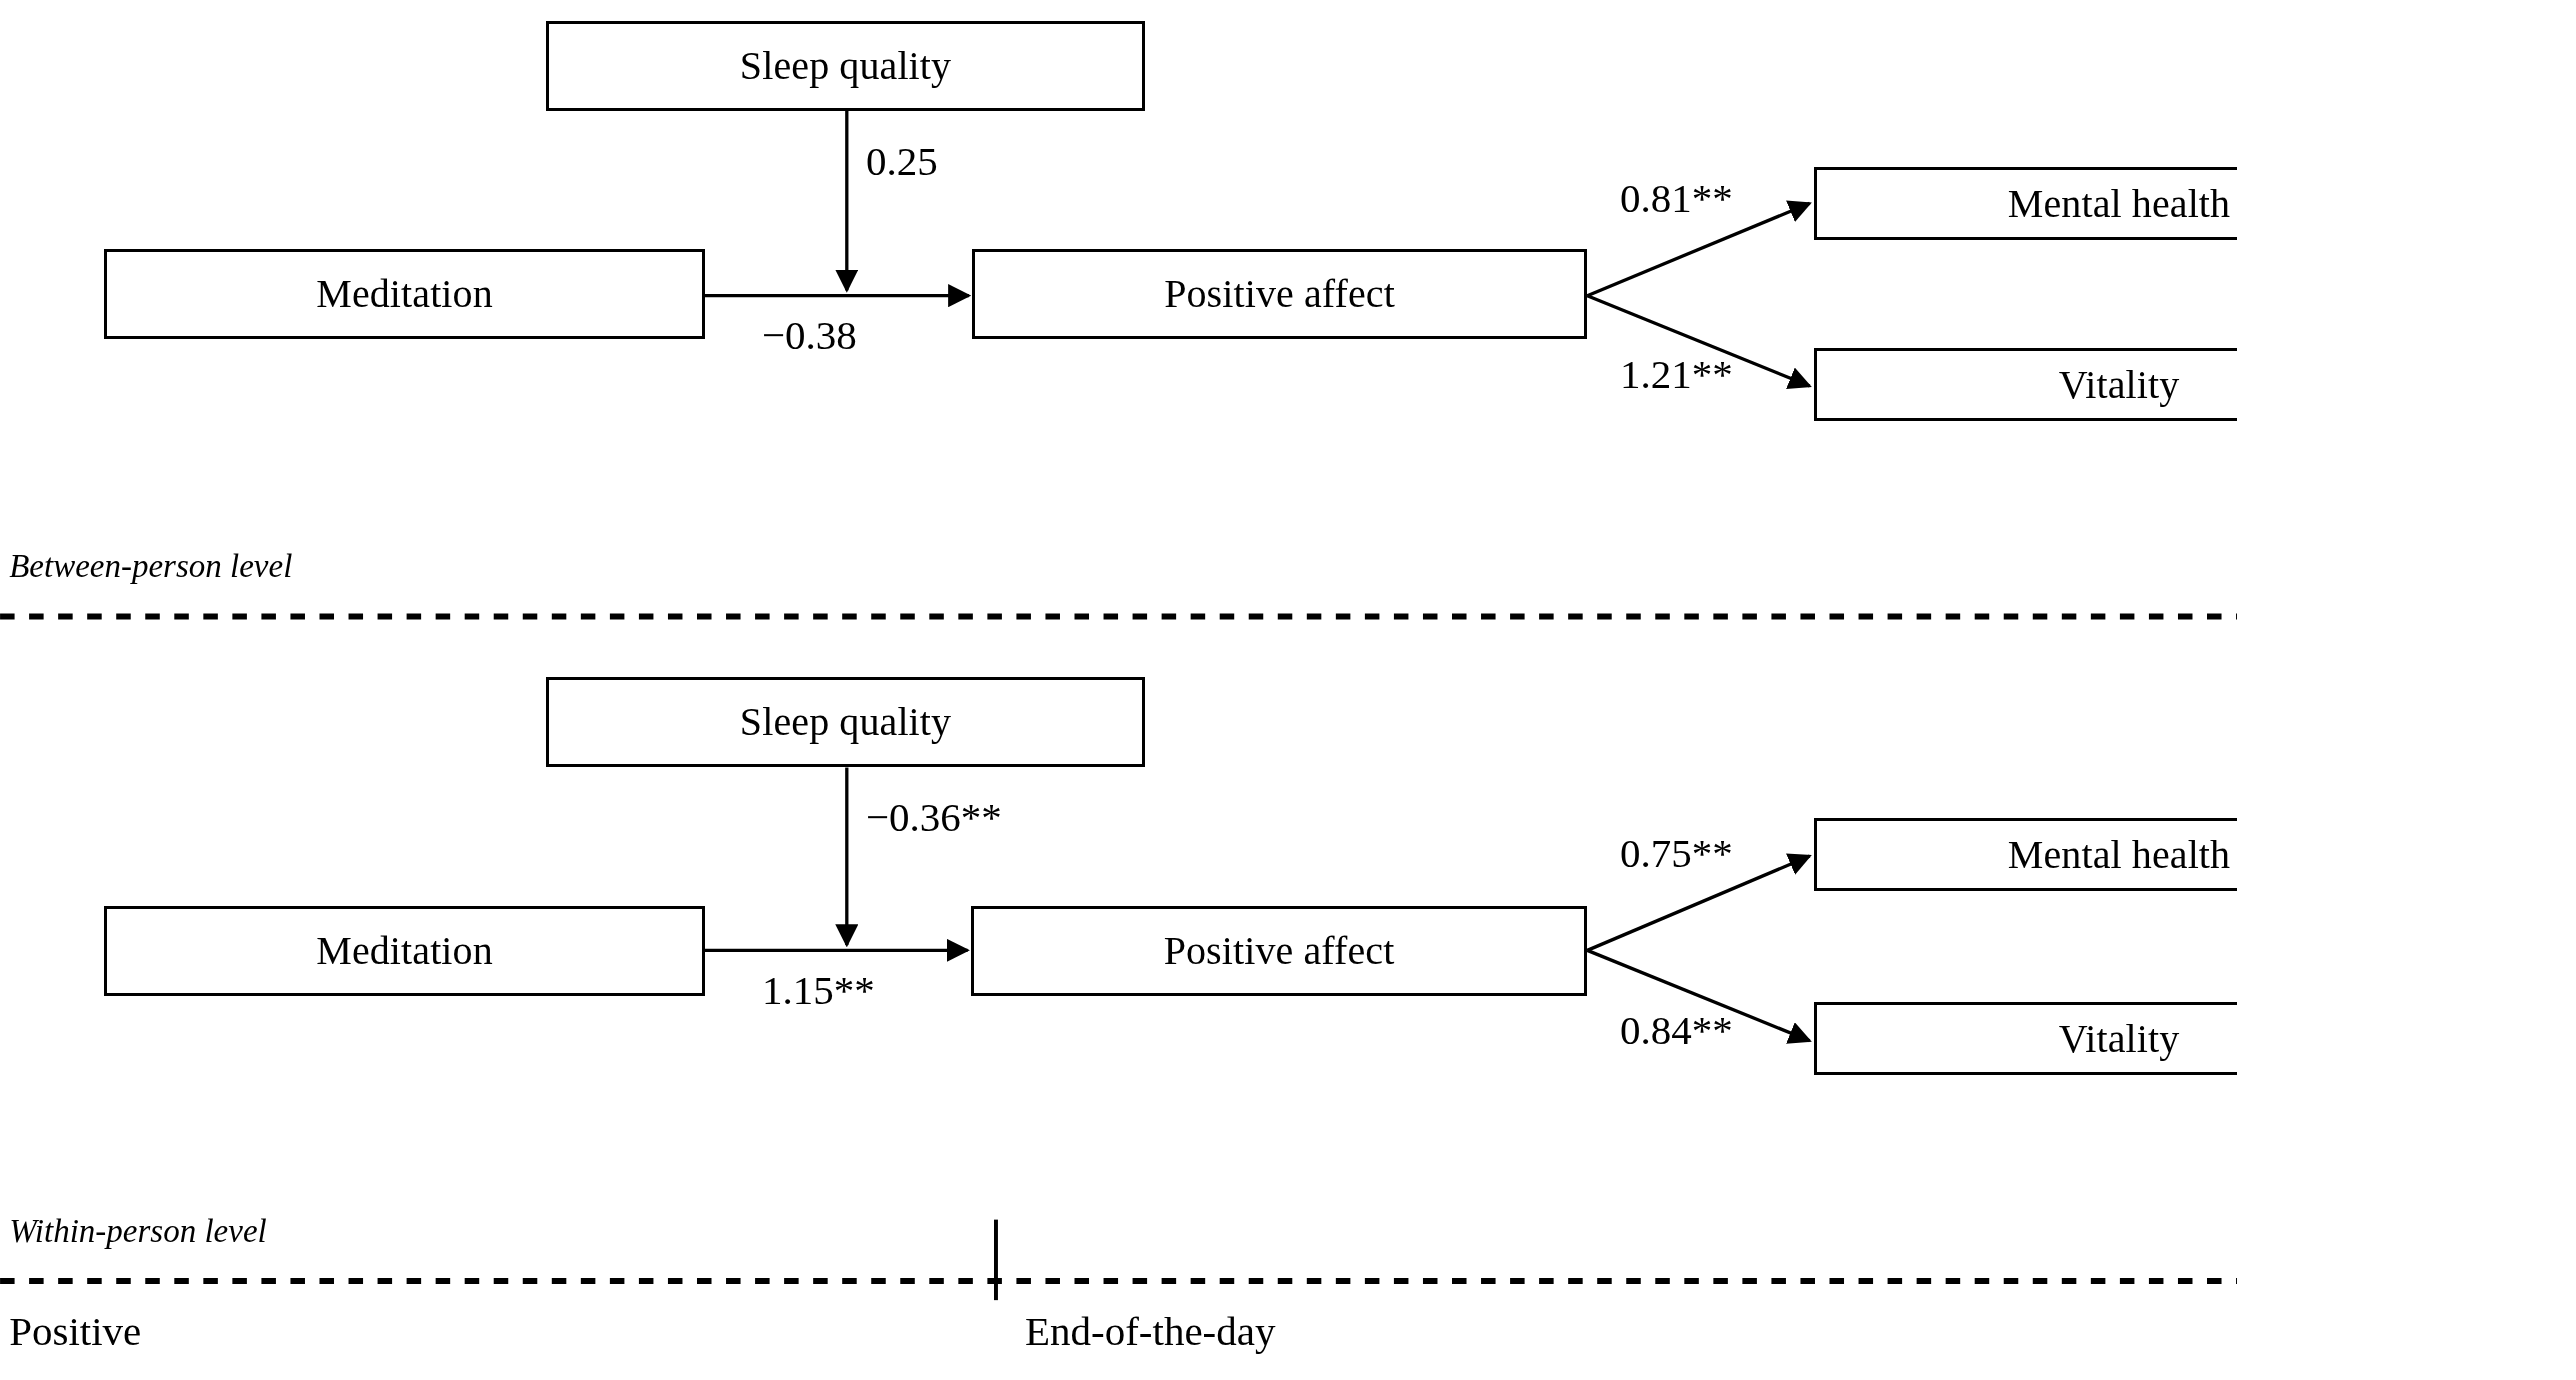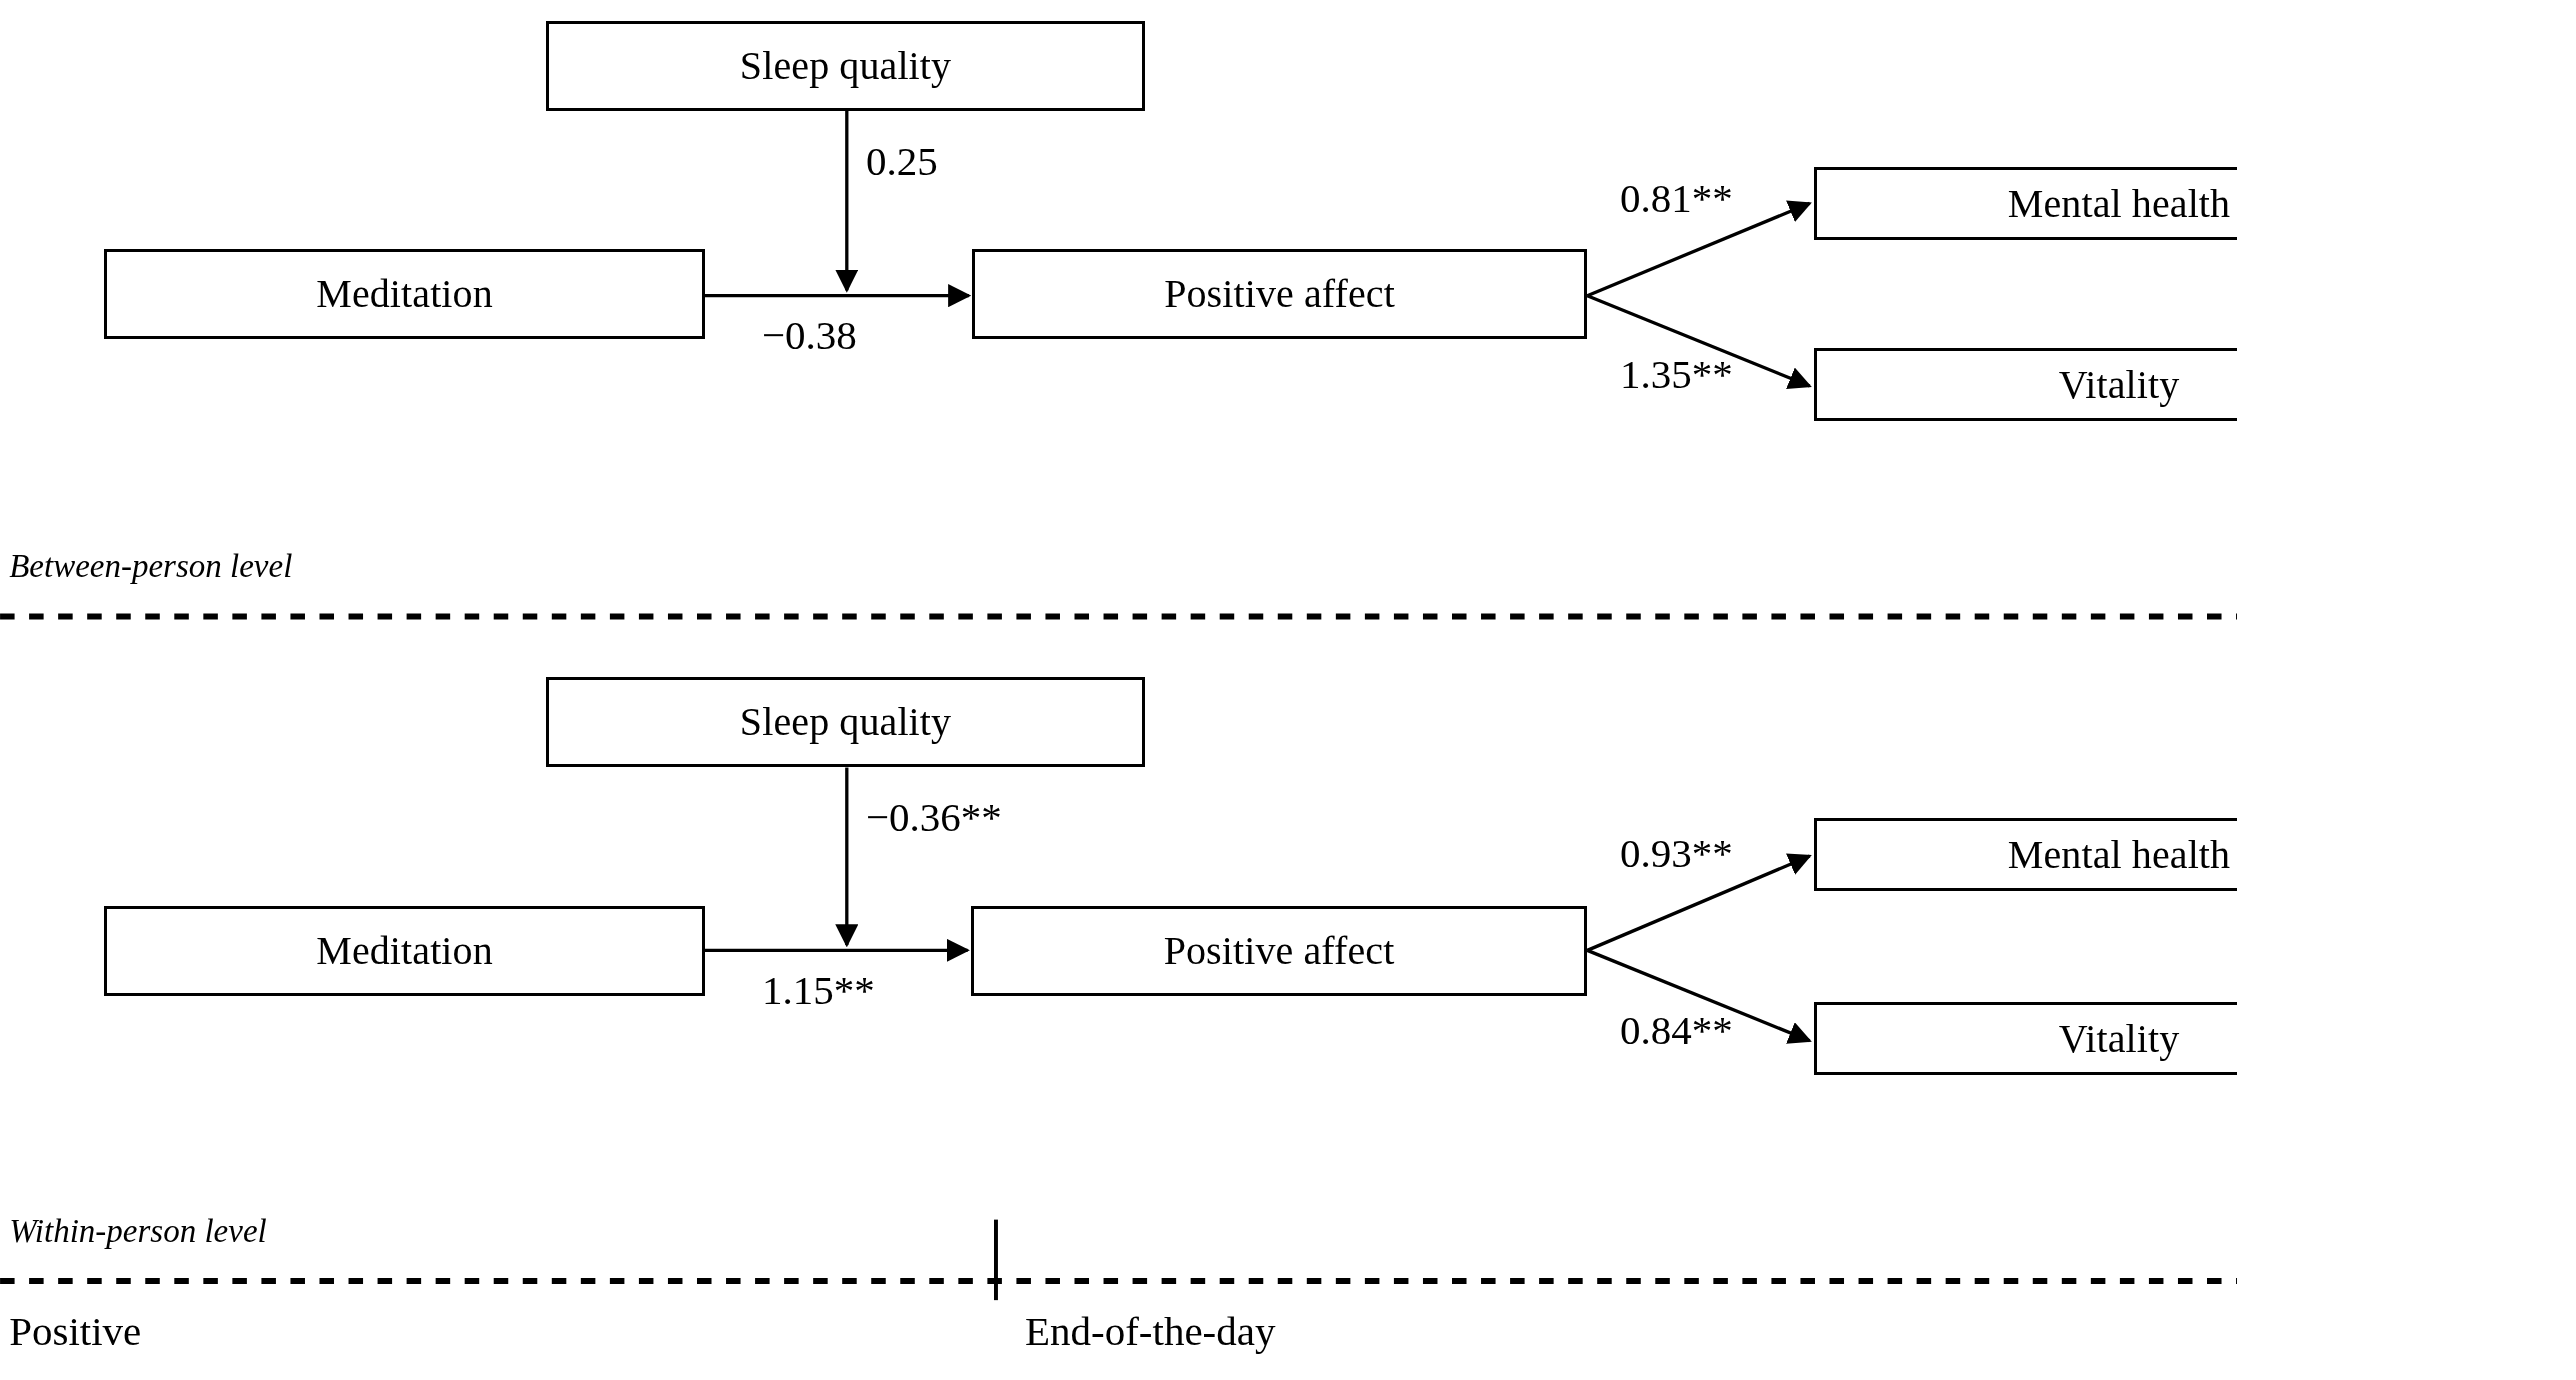--- a/index.html
+++ b/index.html
@@ -122,21 +122,21 @@
   <div class="node" style="left:1814px; top:348px; width:610px; height:73px;">
     <span class="node-label">Vitality</span>
   </div>
 
   <div class="coef" style="left:866px; top:141px;">0.25</div>
 
   <div class="coef" style="left:762px; top:315px;">−0.38</div>
 
   <div class="coef" style="left:1620px; top:178px;">0.81**</div>
 
-  <div class="coef" style="left:1620px; top:354px;">1.35**</div>
+  <div class="coef" style="left:1620px; top:354px;">1.21**</div>
 
   <div class="level-caption" style="left:9.2px; top:548px;">Between-person level</div>
 
   <div class="node" style="left:546px; top:677px; width:599px; height:90px;">
     <span class="node-label">Sleep quality</span>
   </div>
 
   <div class="node" style="left:104px; top:906px; width:601px; height:90px;">
     <span class="node-label">Meditation</span>
   </div>
@@ -150,21 +150,21 @@
   </div>
 
   <div class="node" style="left:1814px; top:1002px; width:610px; height:73px;">
     <span class="node-label">Vitality</span>
   </div>
 
   <div class="coef" style="left:866px; top:797px;">−0.36**</div>
 
   <div class="coef" style="left:762px; top:970px;">1.15**</div>
 
-  <div class="coef" style="left:1620px; top:833px;">0.93**</div>
+  <div class="coef" style="left:1620px; top:833px;">0.75**</div>
 
   <div class="coef" style="left:1620px; top:1010px;">0.84**</div>
 
   <div class="level-caption" style="left:9.2px; top:1213px;">Within-person level</div>
 
   <div class="time-caption" style="left:9.2px; top:1307px;">Positive</div>
 
   <div class="time-caption" style="left:1025px; top:1307px;">End-of-the-day</div>
 
 </div>

